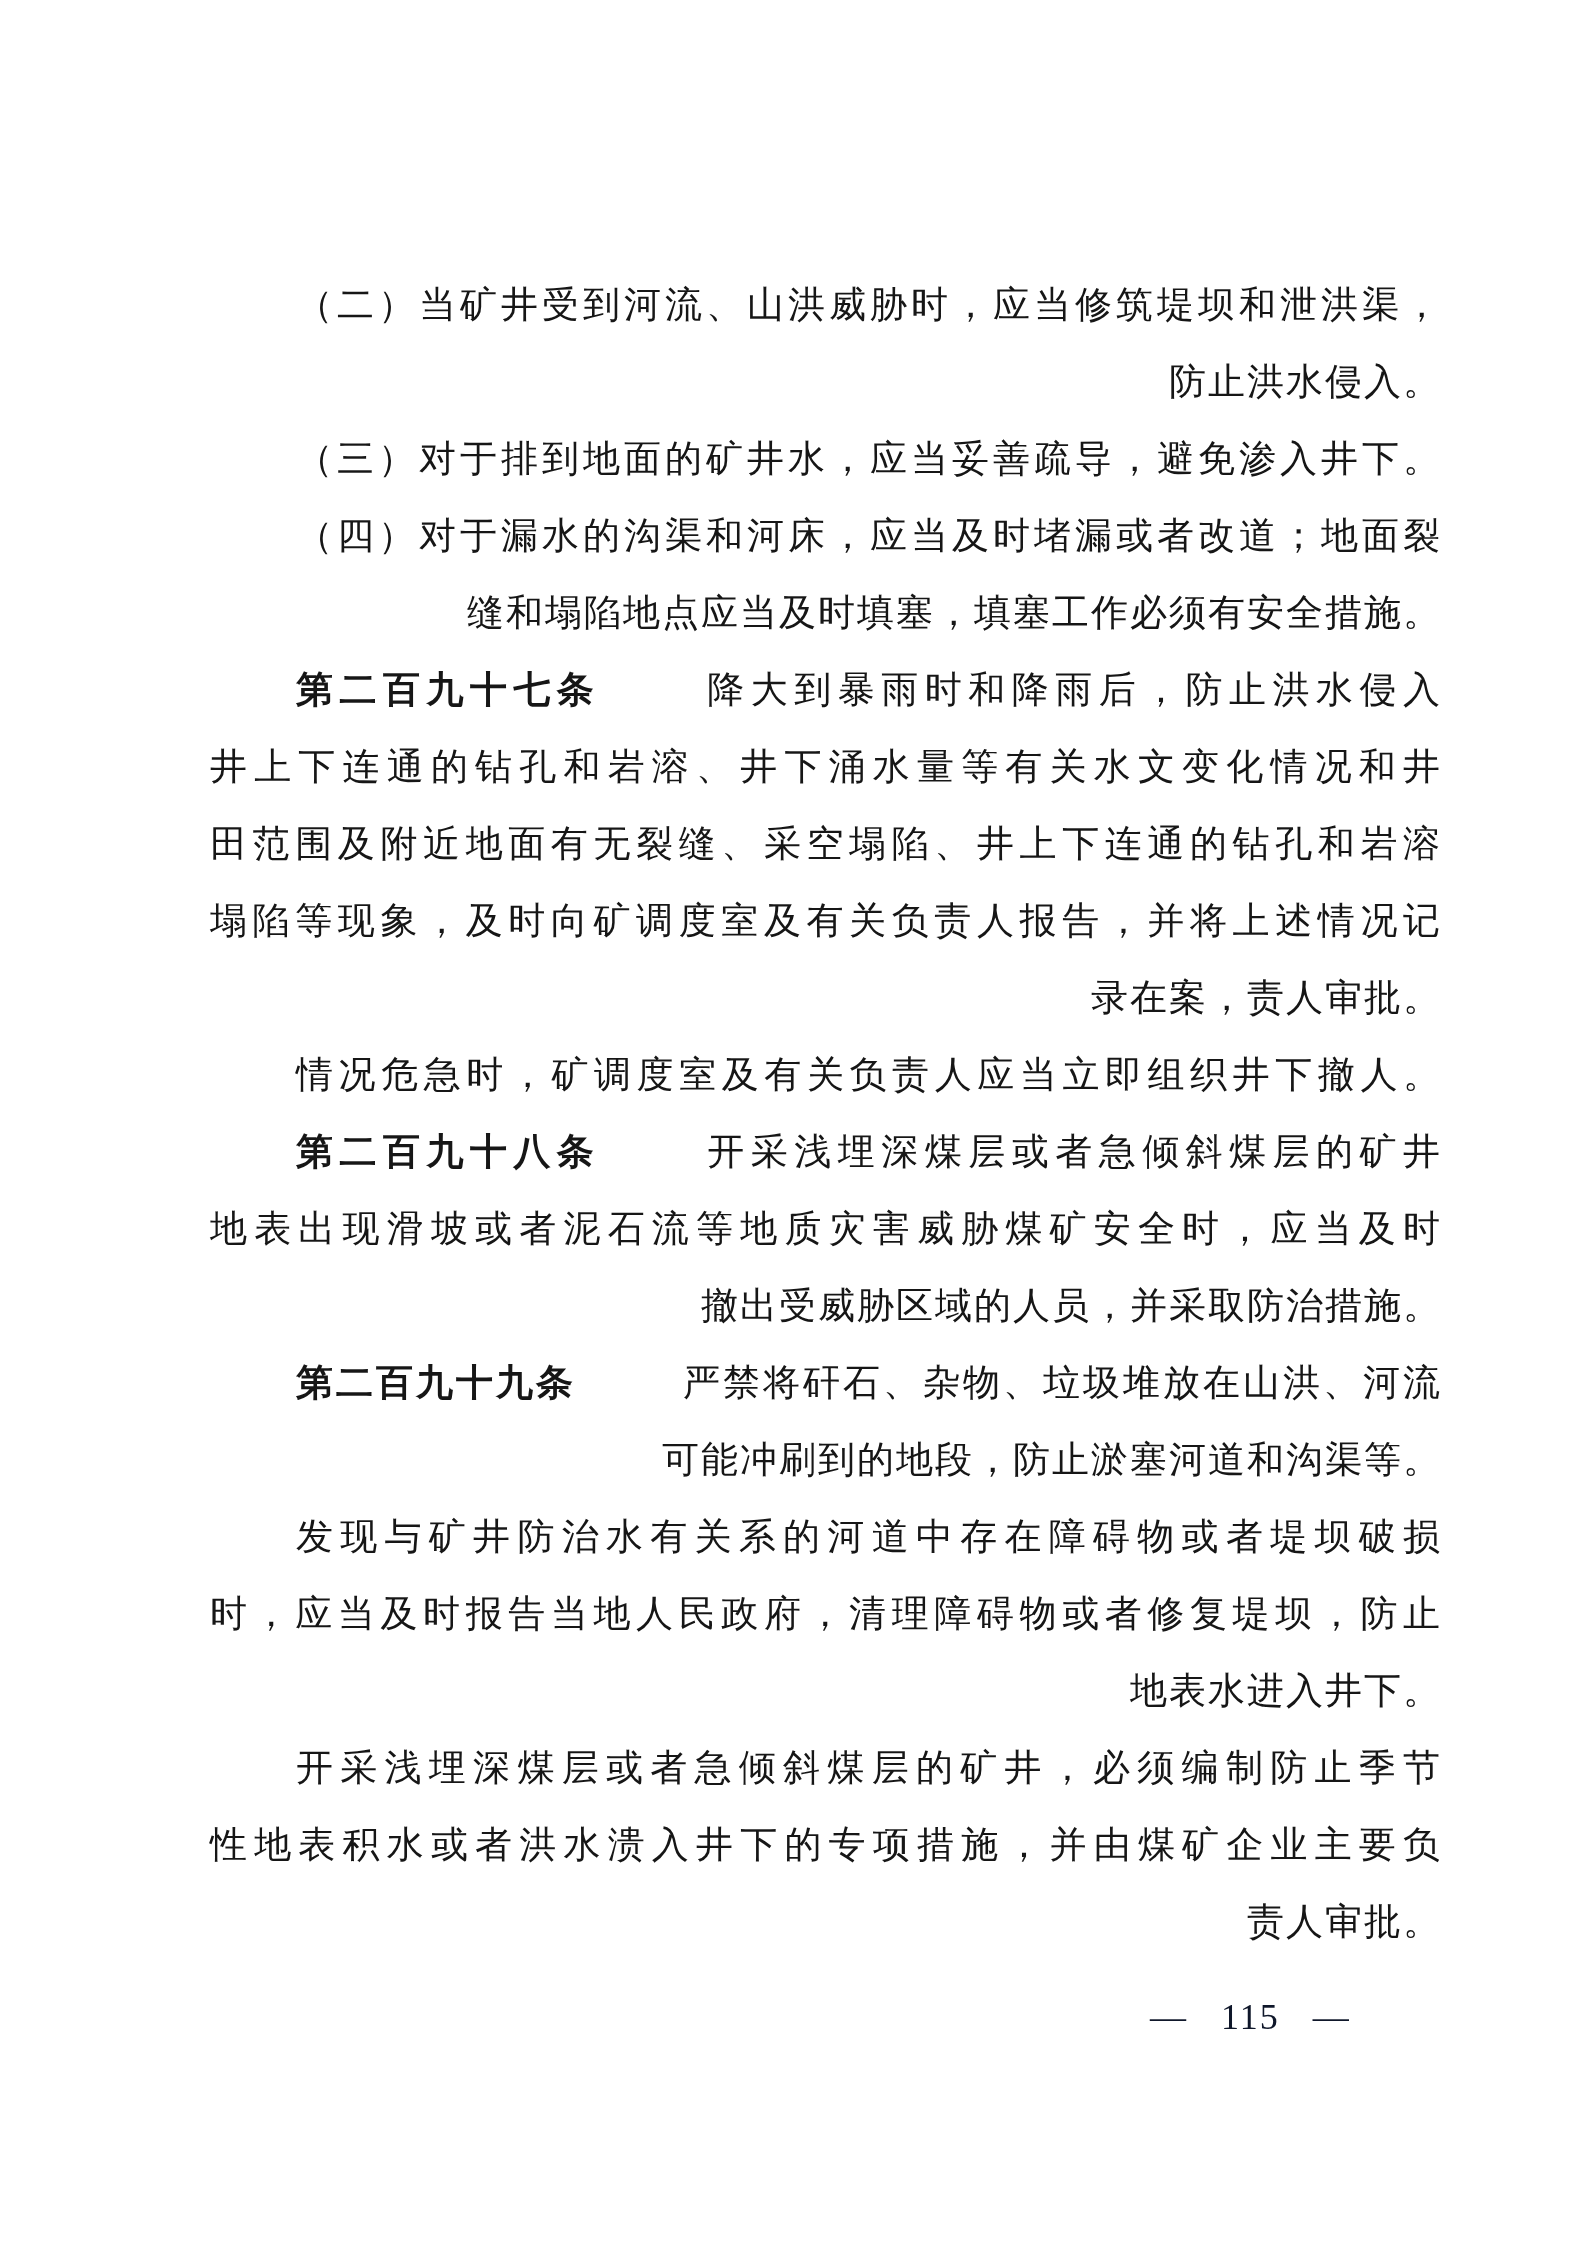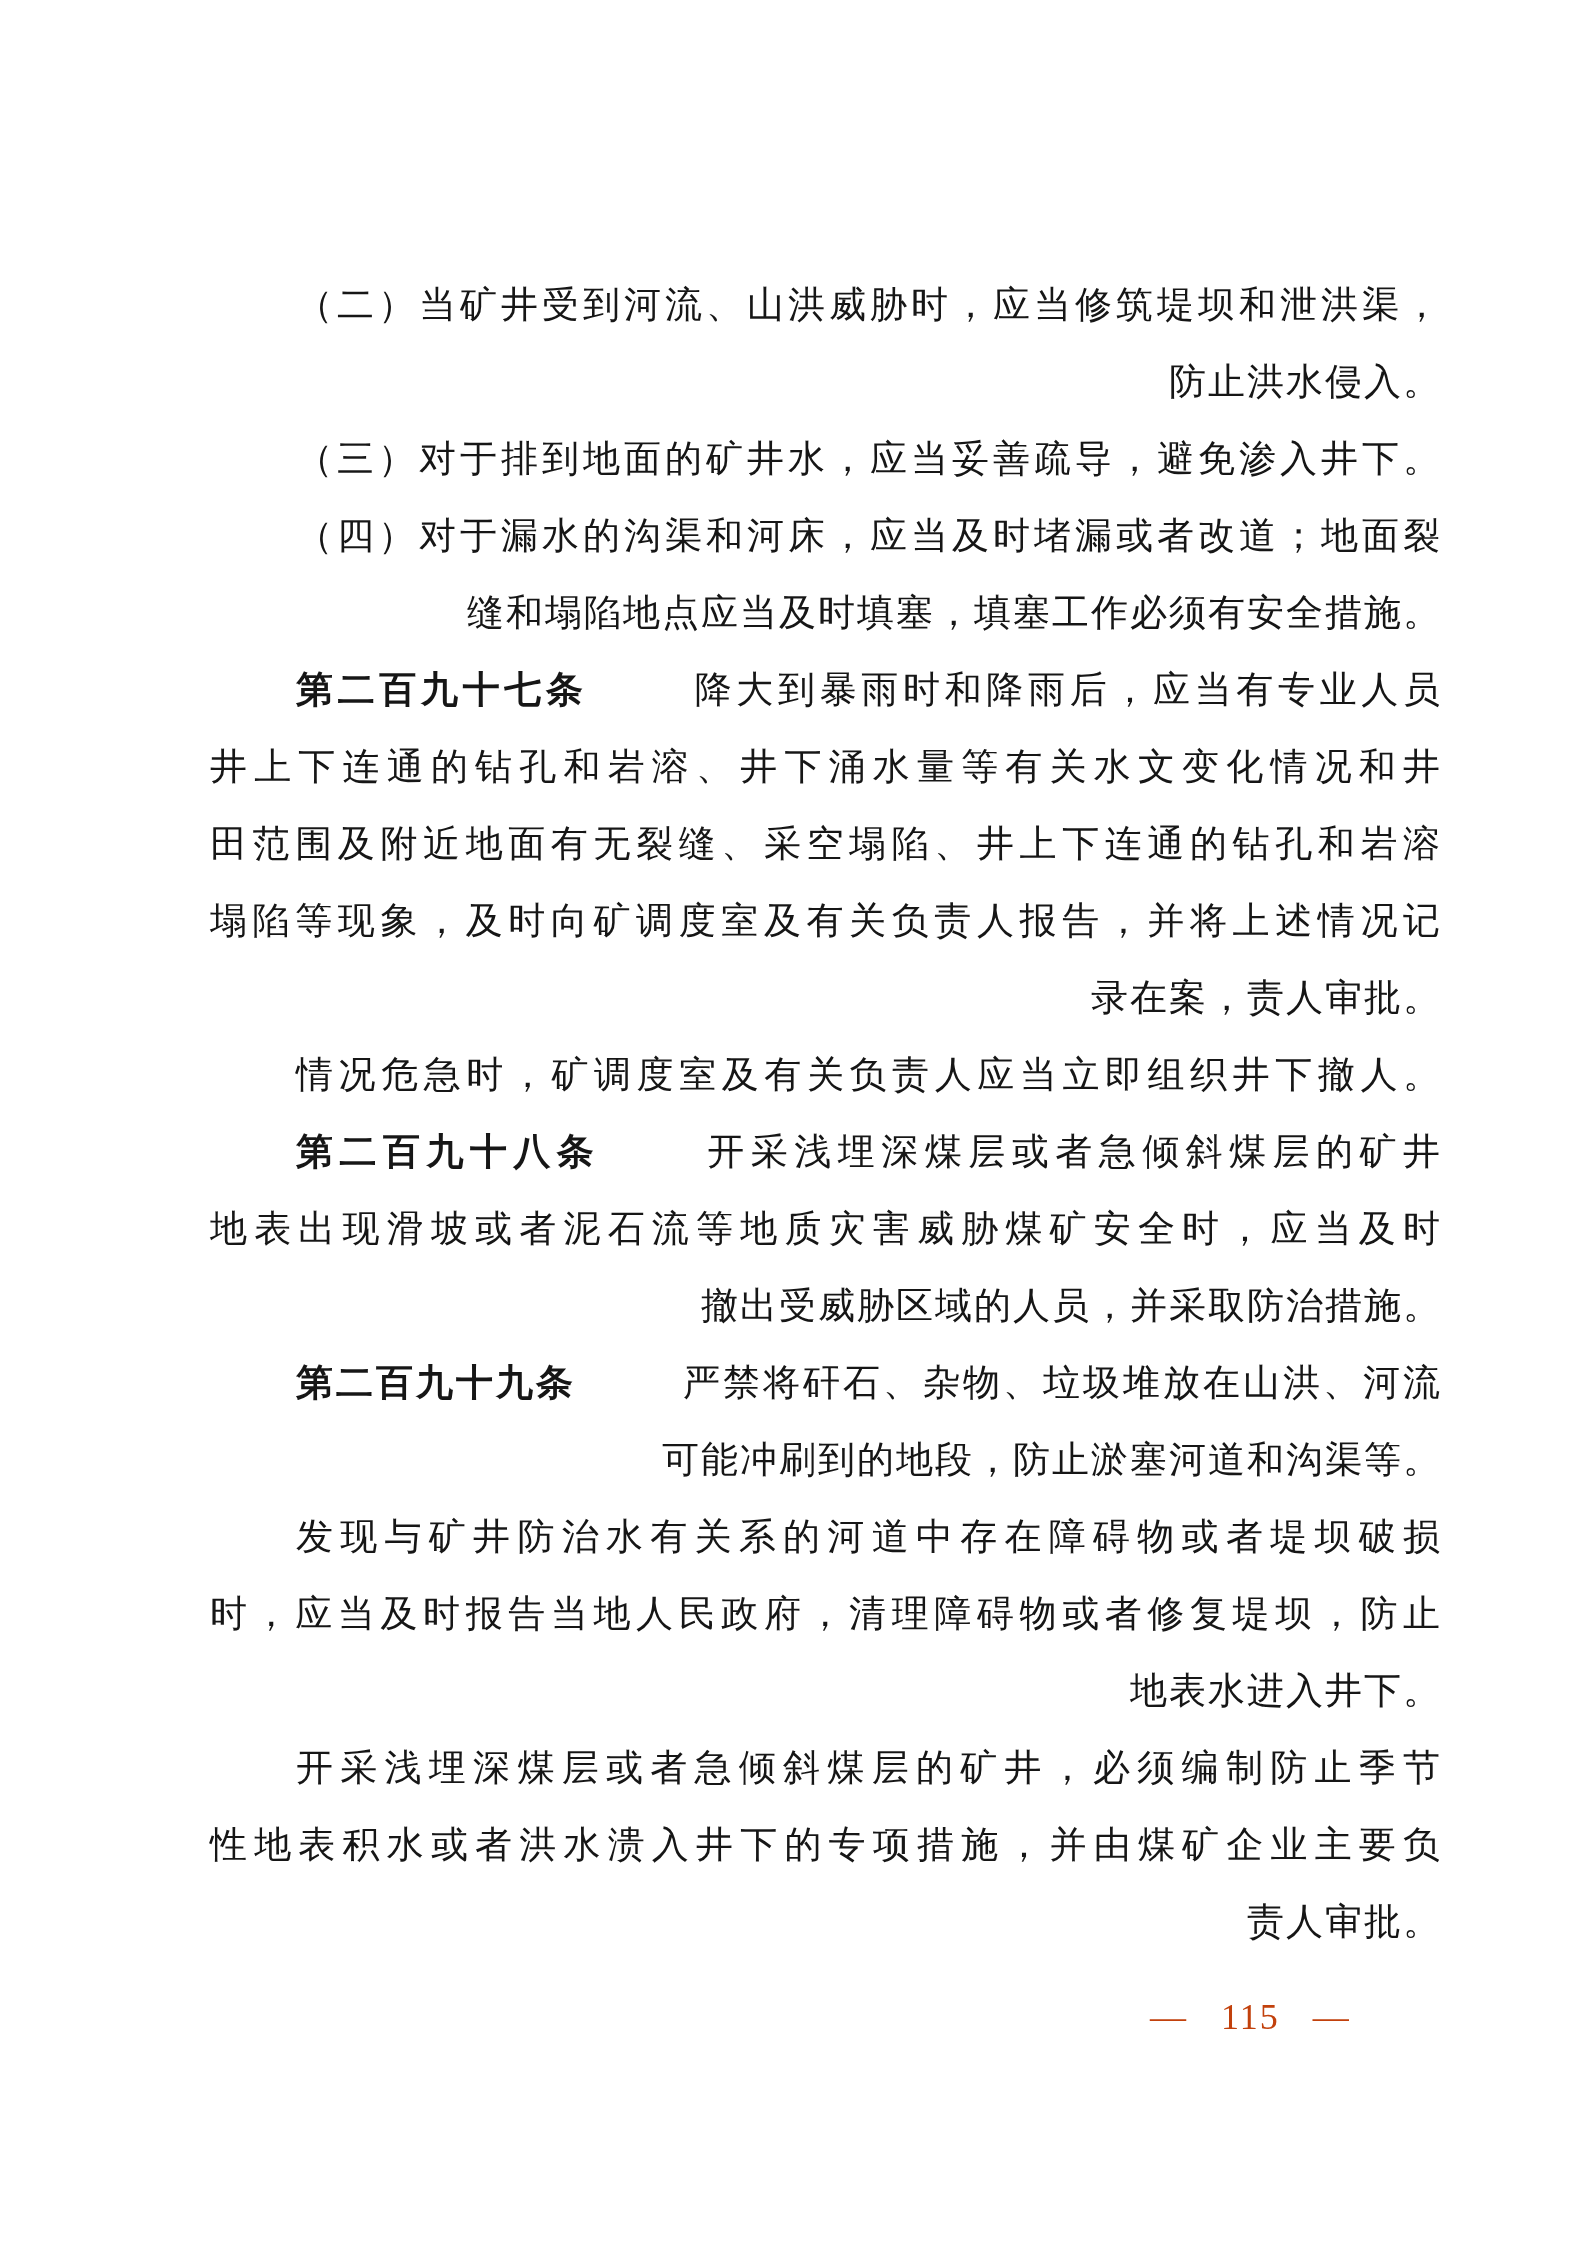--- a/index.html
+++ b/index.html
@@ -50,35 +50,35 @@
     margin-right: 107px;
   }
   .footer {
     position: absolute;
     left: 1150px;
     top: 1996px;
     font-size: 36px;
     line-height: 42px;
     letter-spacing: 2px;
     word-spacing: 22px;
-    color: #c2410c;
+    color: #0f172a;
     white-space: nowrap;
   }
 </style>
 </head>
 <body>
 
 <div class="page">
   <div class="text-block" id="text-block">
       <div class="line indent justify"><span>（二）当矿井受到河流、山洪威胁时，应当修筑堤坝和泄洪渠，</span></div>
       <div class="line"><span>防止洪水侵入。</span></div>
       <div class="line indent justify"><span>（三）对于排到地面的矿井水，应当妥善疏导，避免渗入井下。</span></div>
       <div class="line indent justify"><span>（四）对于漏水的沟渠和河床，应当及时堵漏或者改道；地面裂</span></div>
       <div class="line"><span>缝和塌陷地点应当及时填塞，填塞工作必须有安全措施。</span></div>
-      <div class="line indent justify"><span class="head">第二百九十七条</span><span>降大到暴雨时和降雨后，应当有专业人员</span></div>
+      <div class="line indent justify"><span class="head">第二百九十七条</span><span>降大到暴雨时和降雨后，防止洪水侵入</span></div>
       <div class="line justify"><span>井上下连通的钻孔和岩溶、井下涌水量等有关水文变化情况和井</span></div>
       <div class="line justify"><span>田范围及附近地面有无裂缝、采空塌陷、井上下连通的钻孔和岩溶</span></div>
       <div class="line justify"><span>塌陷等现象，及时向矿调度室及有关负责人报告，并将上述情况记</span></div>
       <div class="line"><span>录在案，责人审批。</span></div>
       <div class="line indent justify"><span>情况危急时，矿调度室及有关负责人应当立即组织井下撤人。</span></div>
       <div class="line indent justify"><span class="head">第二百九十八条</span><span>开采浅埋深煤层或者急倾斜煤层的矿井</span></div>
       <div class="line justify"><span>地表出现滑坡或者泥石流等地质灾害威胁煤矿安全时，应当及时</span></div>
       <div class="line"><span>撤出受威胁区域的人员，并采取防治措施。</span></div>
       <div class="line indent justify"><span class="head">第二百九十九条</span><span>严禁将矸石、杂物、垃圾堆放在山洪、河流</span></div>
       <div class="line"><span>可能冲刷到的地段，防止淤塞河道和沟渠等。</span></div>

